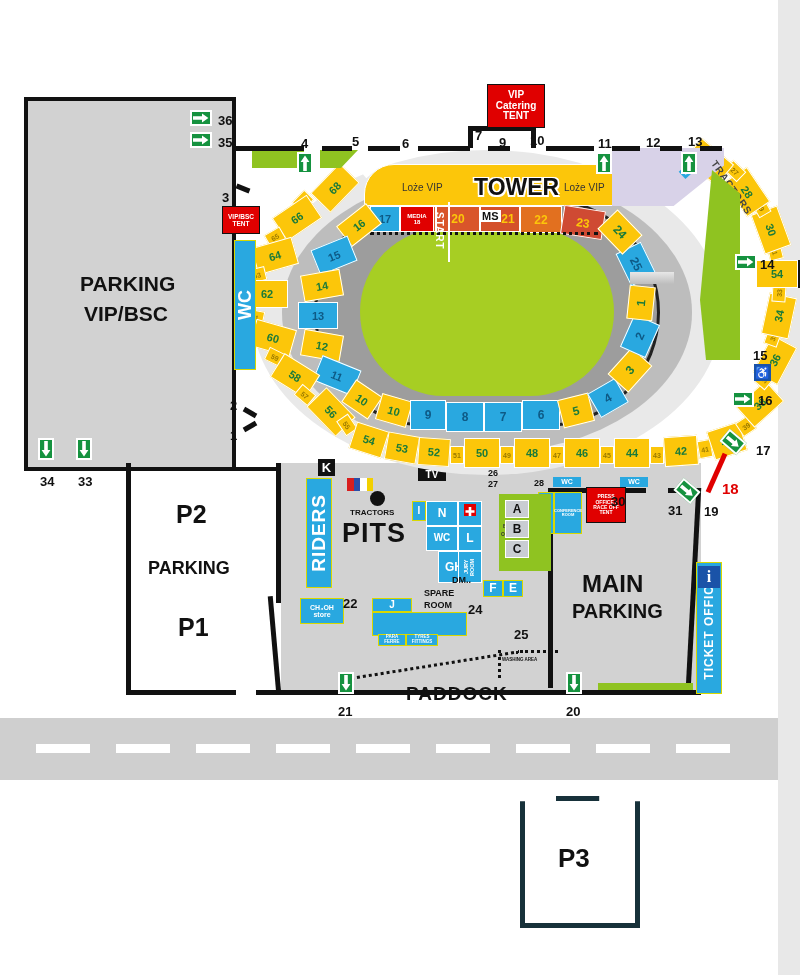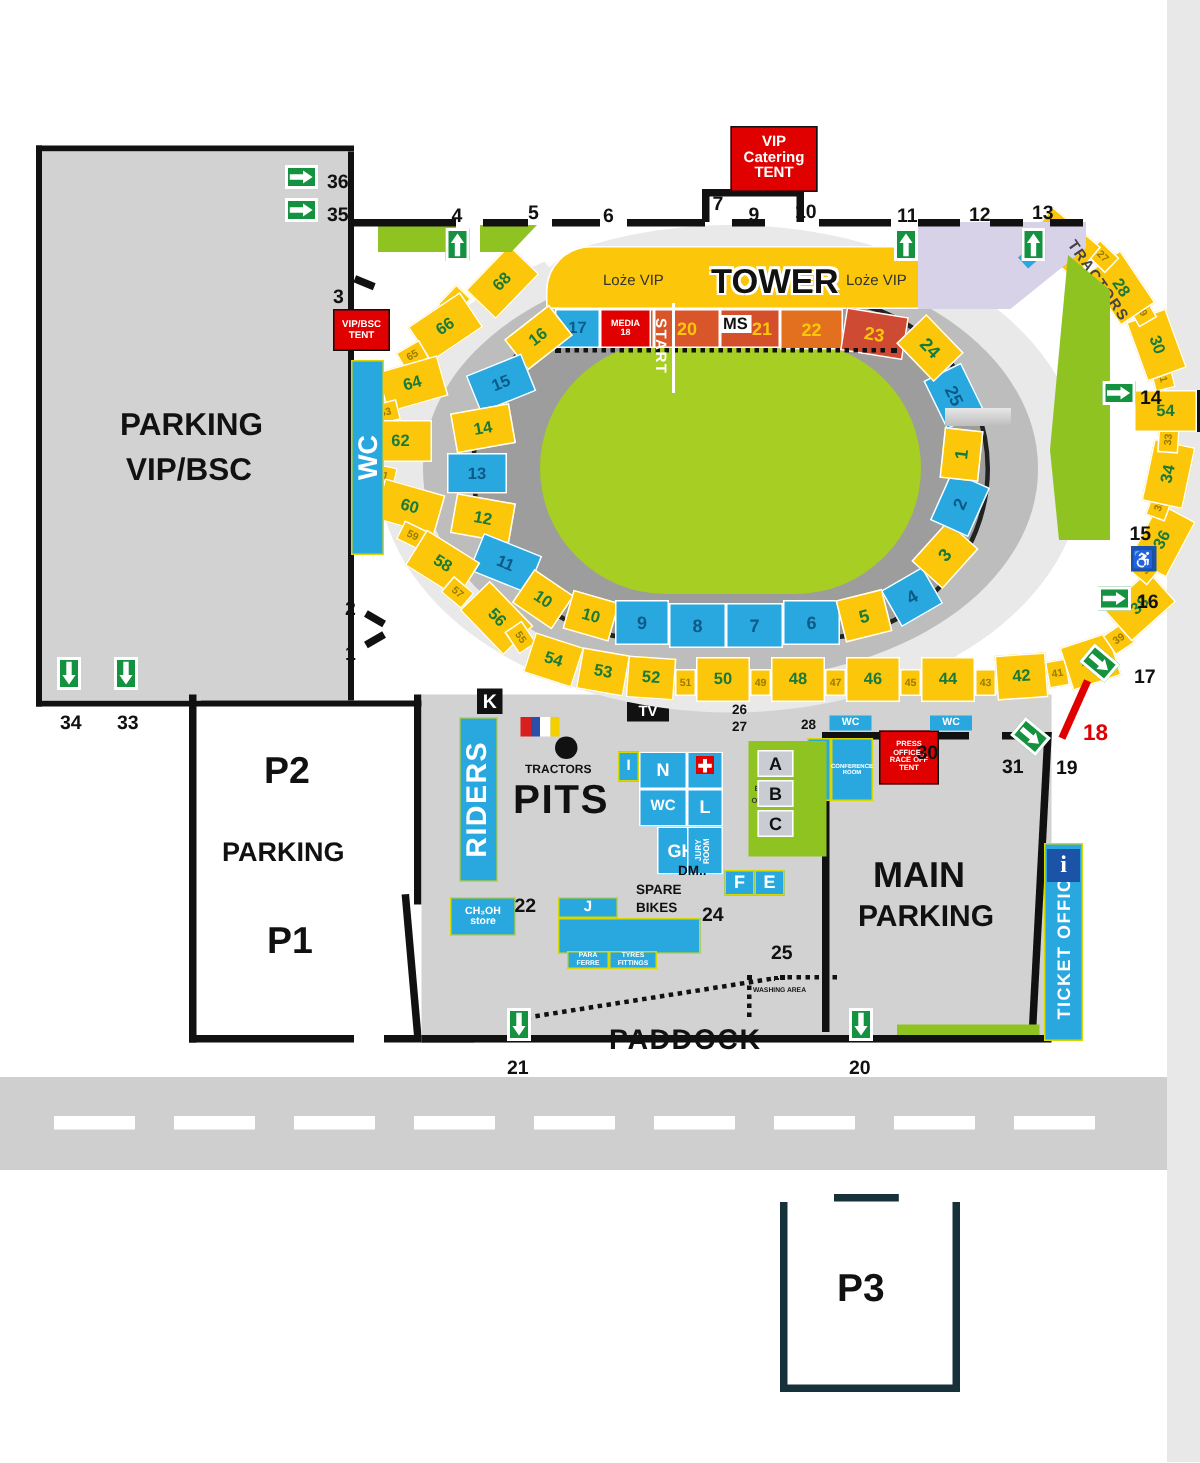--- a/index.html
+++ b/index.html
@@ -225,21 +225,21 @@
         <path d="M4.7 1h2.6v3.2H10.5v2.6H7.3V10H4.7V6.8H1.5V4.2h3.2z" fill="#fff"></path>
       </svg>
   </div>
   <div class="blue nb" style="left:458px;top:526px;width:24px;height:25px;font-size:12px;border:1px solid #fff;">L</div>
   <div class="blue nb" style="left:458px;top:551px;width:24px;height:32px;font-size:5.5px;border:1px solid #fff;">
     <span class="vert">JURY ROOM</span>
   </div>
   <div class="lbl" style="left:452px;top:575px;font-size:9px;text-align:center;">DM..</div>
 
   <div class="lbl" style="left:424px;top:588px;font-size:9px;">SPARE</div>
-  <div class="lbl" style="left:424px;top:600px;font-size:9px;">BIKES</div>
+  <div class="lbl" style="left:424px;top:600px;font-size:9px;">ROOM</div>
 
   <div class="blue" style="left:372px;top:598px;width:40px;height:14px;font-size:10px;">J</div>
   <div class="blue" style="left:372px;top:612px;width:95px;height:24px;"></div>
   <div class="blue" style="left:378px;top:634px;width:28px;height:12px;font-size:4.5px;flex-direction:column;">
     <span>PARA</span>
     <span>FERRE</span>
   </div>
   <div class="blue" style="left:406px;top:634px;width:32px;height:12px;font-size:4.5px;flex-direction:column;">
     <span>TYRES</span>
     <span>FITTINGS</span>

